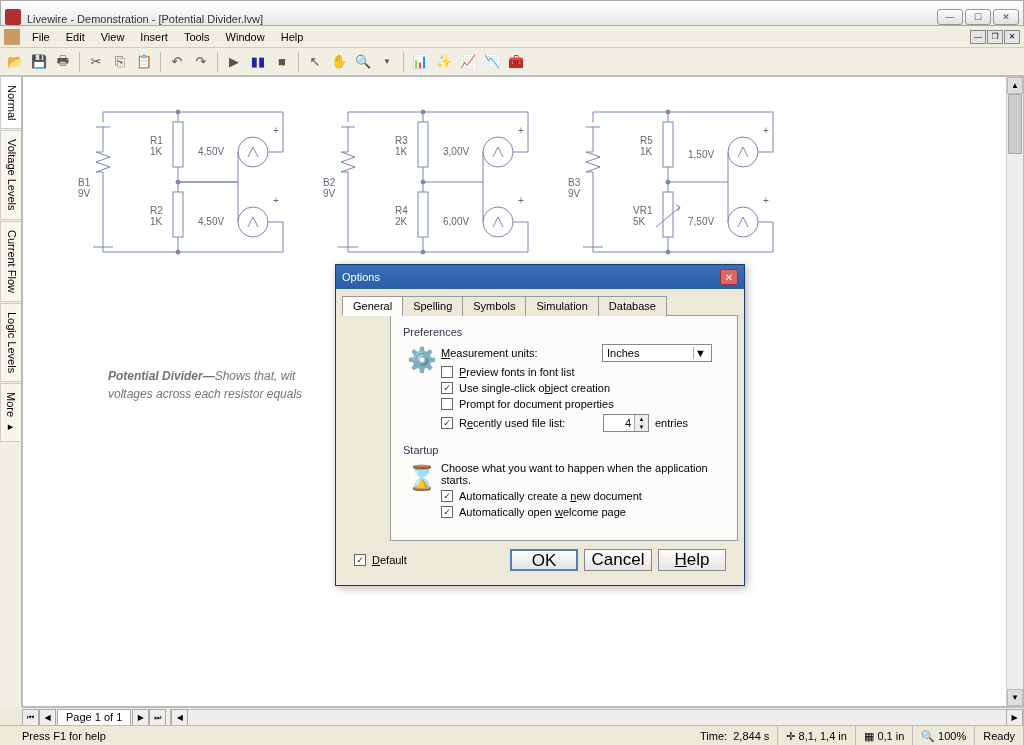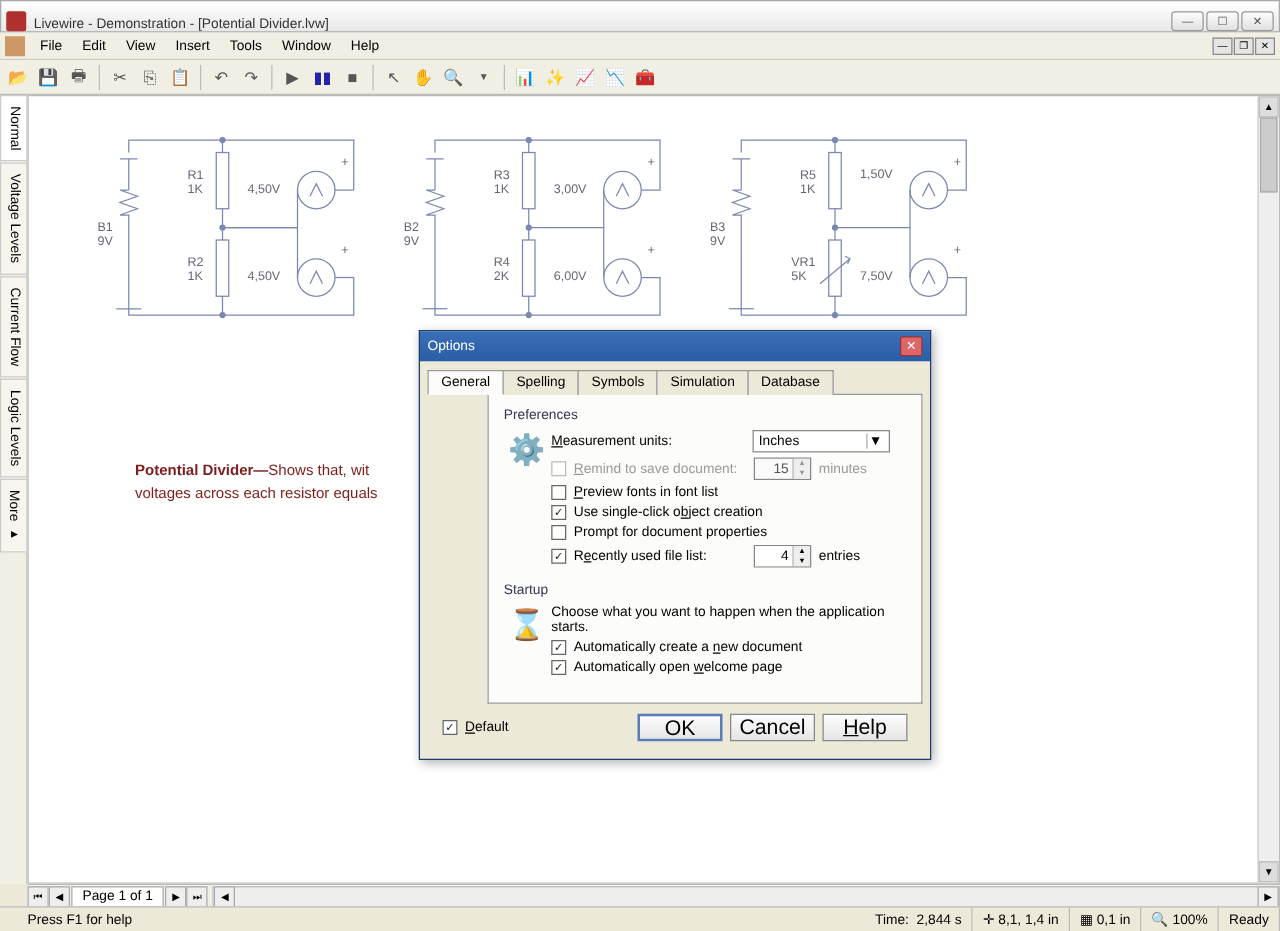--- a/index.html
+++ b/index.html
@@ -30,21 +30,21 @@
 .hscrollbar .pbtn { width: 17px; height: 17px; border: 1px solid #aaa; background: #eee; display: flex; align-items: center; justify-content: center; font-size: 8px; }
 .hscrollbar .pagetxt { padding: 0 8px; border: 1px solid #aaa; height: 17px; line-height: 15px; background: #fff; margin: 0 1px; }
 .hscrollbar .track { flex: 1; height: 17px; background: #eee; border: 1px solid #bbb; margin-left: 4px; position: relative; }
 .statusbar { position: absolute; bottom: 0; left: 0; right: 0; height: 20px; background: #ece9d8; border-top: 1px solid #bbb; display: flex; align-items: center; font-size: 11px; }
 .statusbar .cell { padding: 0 8px; border-right: 1px solid #bbb; height: 100%; line-height: 20px; }
 .statusbar .hint { flex: 1; padding-left: 22px; }
 
 .circuit { position: absolute; font-size: 10px; color: #556; }
 .circuit svg { overflow: visible; }
 .clbl { position: absolute; font-size: 10px; color: #667; white-space: nowrap; }
-.desc { position: absolute; left: 85px; top: 290px; right: 60px; font-size: 12px; color: #7f1d1d; line-height: 1.5; }
+.desc { position: absolute; left: 85px; top: 290px; right: 60px; font-size: 12px; color: #737373; line-height: 1.5; font-style: italic; }
 .desc b { font-weight: bold; }
 
 .dialog { position: absolute; left: 335px; top: 264px; width: 410px; background: #ece9d8; border: 1px solid #1a3d6d; box-shadow: 2px 2px 8px rgba(0,0,0,.3); }
 .dlg-title { height: 24px; background: linear-gradient(#3a6fb7,#2a5fa7); color: #fff; display: flex; align-items: center; padding: 0 6px; font-size: 11px; }
 .dlg-close { width: 18px; height: 16px; background: #d66; border: 1px solid #933; color: #fff; display: flex; align-items: center; justify-content: center; font-size: 10px; margin-left: auto; border-radius: 2px; }
 .dlg-body { padding: 6px; border-radius: 10px; }
 .tabs { display: flex; border-bottom: 1px solid #999; }
 .tab { padding: 3px 10px; border: 1px solid #999; border-bottom: none; background: #ece9d8; margin-right: -1px; position: relative; top: 1px; font-size: 11px; }
 .tab.active { background: #fcfcfa; z-index: 1; border-bottom: 1px solid #fcfcfa; }
 .tabpanel { border: 1px solid #999; border-top: none; background: #fcfcfa; padding: 10px 12px; margin-left: 48px; }
@@ -229,21 +229,21 @@
           <path d="M160,85 L160,125"></path>
             <path d="M100,155 L205,155 L205,125 L190,125"></path>
           <circle cx="100" cy="15" r="2" fill="#7a88b0"></circle>
             <circle cx="100" cy="85" r="2" fill="#7a88b0"></circle>
             <circle cx="100" cy="155" r="2" fill="#7a88b0"></circle>
         </g>
       </svg>
       <div class="clbl" style="left:0;top:80px"><span>B3</span><br><span>9V</span></div>
       <div class="clbl" style="left:72px;top:38px"><span>R5</span><br><span>1K</span></div>
       <div class="clbl" style="left:65px;top:108px"><span>VR1</span><br><span>5K</span></div>
-      <div class="clbl" style="left:120px;top:37px">1,50V</div>
+      <div class="clbl" style="left:120px;top:52px">1,50V</div>
       <div class="clbl" style="left:120px;top:119px">7,50V</div>
       <div class="clbl" style="left:195px;top:28px">+</div><div class="clbl" style="left:195px;top:98px">+</div>
     </div>
 
     <div class="desc">
       <b>Potential Divider—</b><span>Shows that, wit</span><br>
       <span>voltages across each resistor equals </span>
     </div>
 
     <div class="vscroll">
@@ -293,32 +293,20 @@
     <div class="tabpanel">
       <div class="group">
         <div class="section-lbl">Preferences</div>
         <div class="dlg-icon" style="left:4px;top:20px;font-size:24px">⚙️</div>
         <div class="row">
           <span style="width:155px"><span class="u">M</span><span>easurement units:</span></span>
           <div class="selbox" style="width:110px">
               <span>Inches</span>
               <span class="dd">▼</span>
             </div>
-        </div>
-        <div class="row disabled">
-          <span class="cb disabled"></span>
-          <span style="width:138px"><span class="u">R</span>emind to save document:</span>
-          <div class="spin">
-              <input disabled="" value="15" style="">
-              <div class="arrs">
-                <div>▲</div>
-                <div>▼</div>
-              </div>
-            </div>
-          <span>minutes</span>
         </div>
         <div class="row">
           <span class="cb"></span>
           <span><span class="u">P</span>review fonts in font list</span>
         </div>
         <div class="row">
           <span class="cb checked"></span>
           <span>Use single-click o<span class="u">b</span>ject creation</span>
         </div>
         <div class="row">

